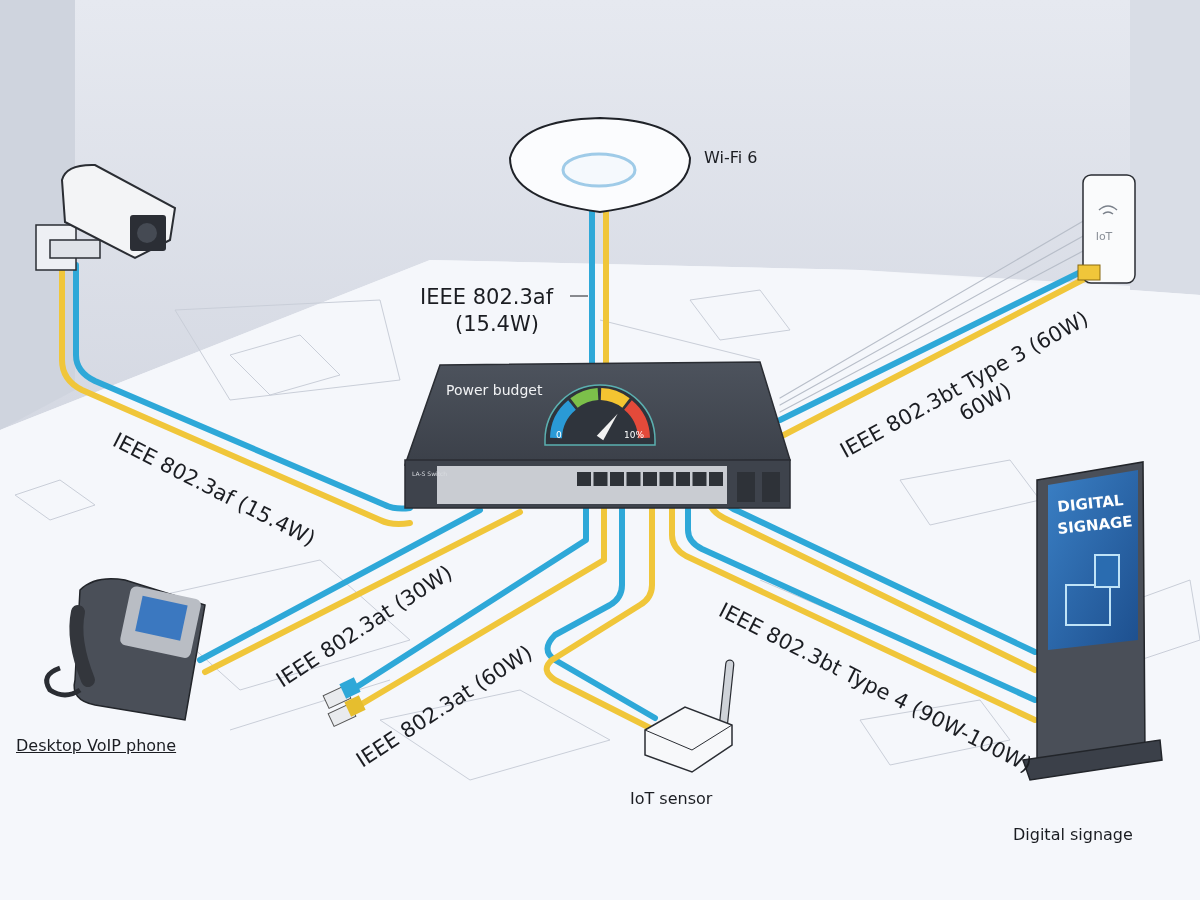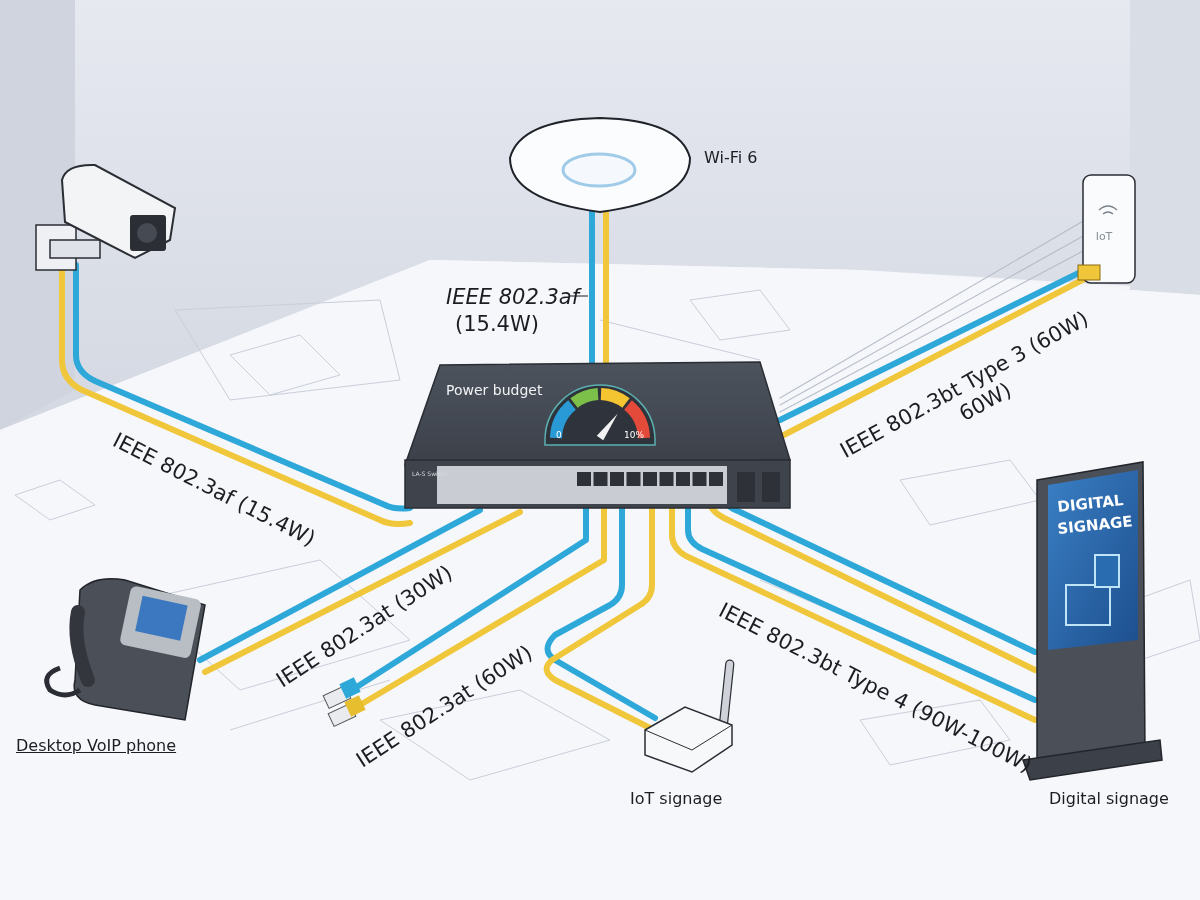--- a/index.html
+++ b/index.html
@@ -162,23 +162,23 @@
     <rect x="1066" y="585" width="44" height="40" fill="none" stroke="#bfe3f7" stroke-width="2"></rect>
     <rect x="1095" y="555" width="24" height="32" fill="#2a6cb0" stroke="#bfe3f7" stroke-width="2"></rect>
   </g>
   <text x="1058" y="512" font-size="15" font-weight="bold" fill="#ffffff" font-family="DejaVu Sans, sans-serif" transform="rotate(-6 1058 512)">DIGITAL</text>
   <text x="1058" y="534" font-size="15" font-weight="bold" fill="#ffffff" font-family="DejaVu Sans, sans-serif" transform="rotate(-6 1058 534)">SIGNAGE</text>
 
   <line x1="570" y1="296" x2="588" y2="296" stroke="#1b1d22" stroke-width="1"></line>
 </svg>
 
 <div class="lbl lbl-dev" style="left:704px;top:148px;">Wi-Fi 6</div>
-<div class="lbl lbl-std" style="left:446px;top:285px;font-style:italic;">IEEE 802.3af</div>
+<div class="lbl lbl-std" style="left:420px;top:285px;">IEEE 802.3af</div>
 <div class="lbl lbl-std" style="left:455px;top:312px;text-align:right;">(15.4W)</div>
 <div class="lbl lbl-std" style="left:120px;top:428px;transform:rotate(27deg);">IEEE 802.3af (15.4W)</div>
 <div class="lbl lbl-std" style="left:272px;top:672px;transform:rotate(-33deg);">IEEE 802.3at (30W)</div>
 <div class="lbl lbl-std" style="left:352px;top:752px;transform:rotate(-33deg);">IEEE 802.3at (60W)</div>
 <div class="lbl lbl-std" style="left:836px;top:442px;transform:rotate(-29deg);">IEEE 802.3bt Type 3 (60W)</div>
 <div class="lbl lbl-std" style="left:955px;top:405px;transform:rotate(-29deg);">60W)</div>
 <div class="lbl lbl-std" style="left:726px;top:598px;transform:rotate(27deg);">IEEE 802.3bt Type 4 (90W-100W)</div>
 <div class="lbl lbl-dev" style="left:16px;top:736px;text-decoration:underline;">Desktop VoIP phone</div>
-<div class="lbl lbl-dev" style="left:630px;top:789px;">IoT signage</div>
-<div class="lbl lbl-dev" style="left:1013px;top:789px;margin-left:36px;">Digital signage</div>
+<div class="lbl lbl-dev" style="left:630px;top:789px;">IoT sensor</div>
+<div class="lbl lbl-dev" style="left:1013px;top:825px;">Digital signage</div>
 
 </body></html>

